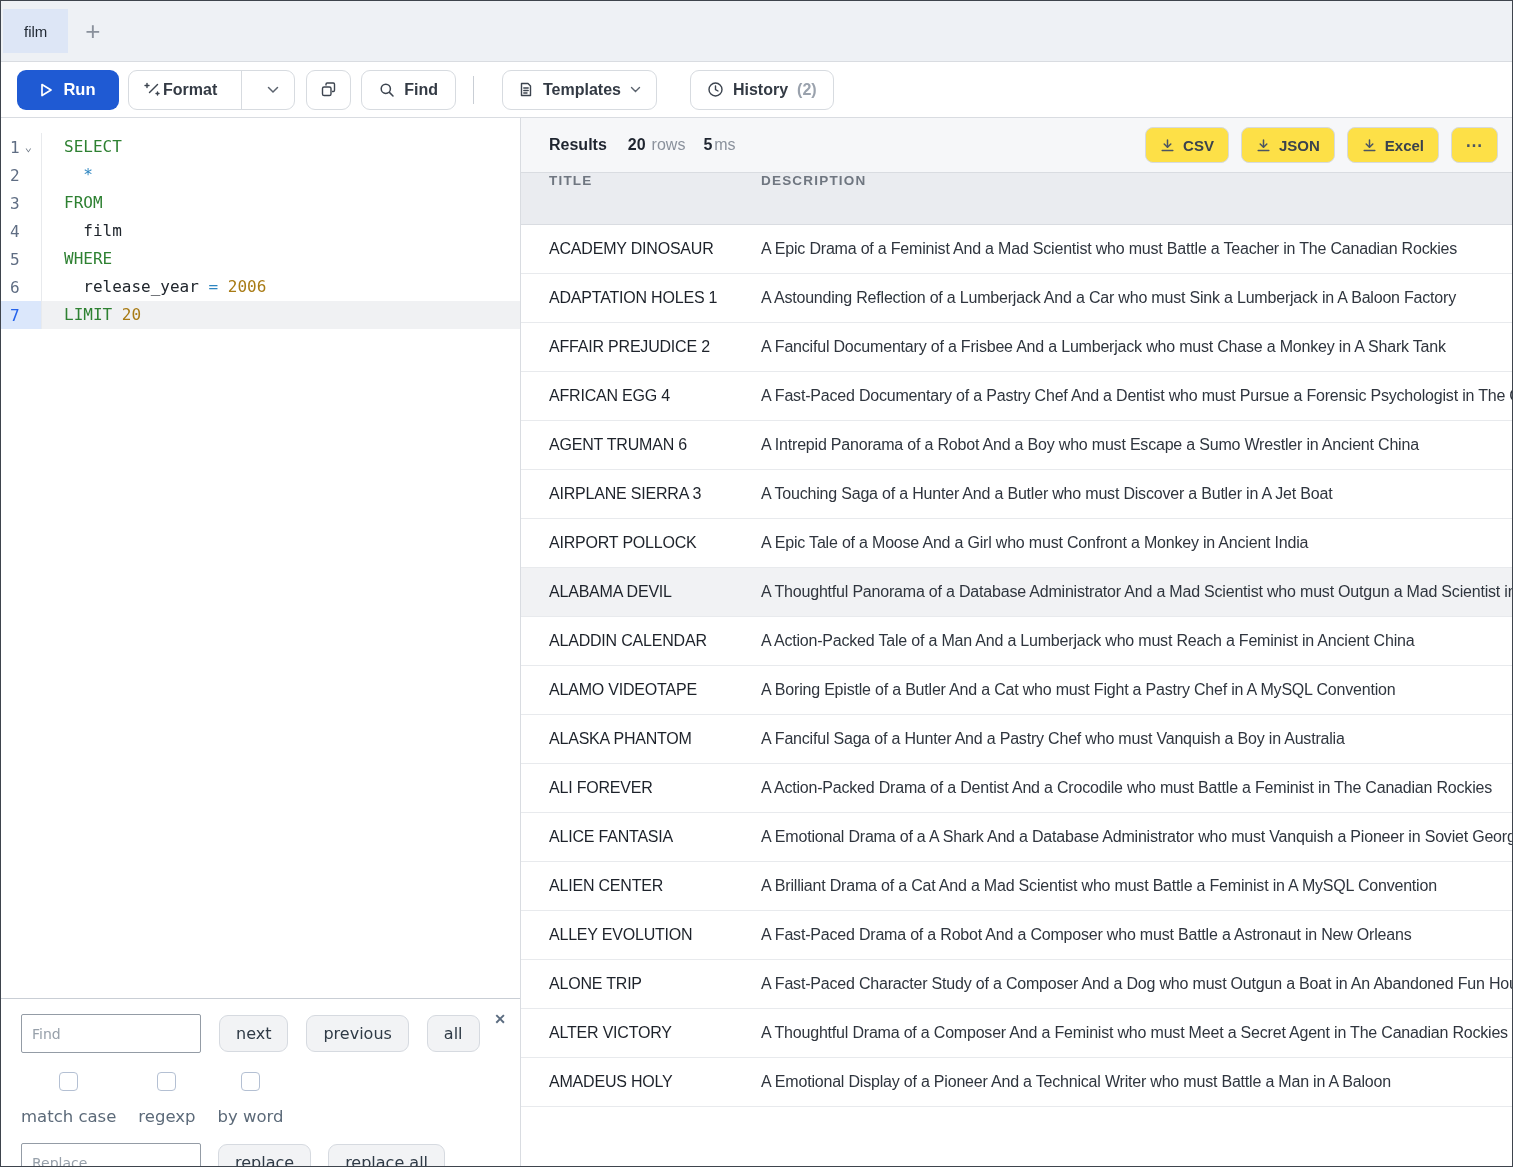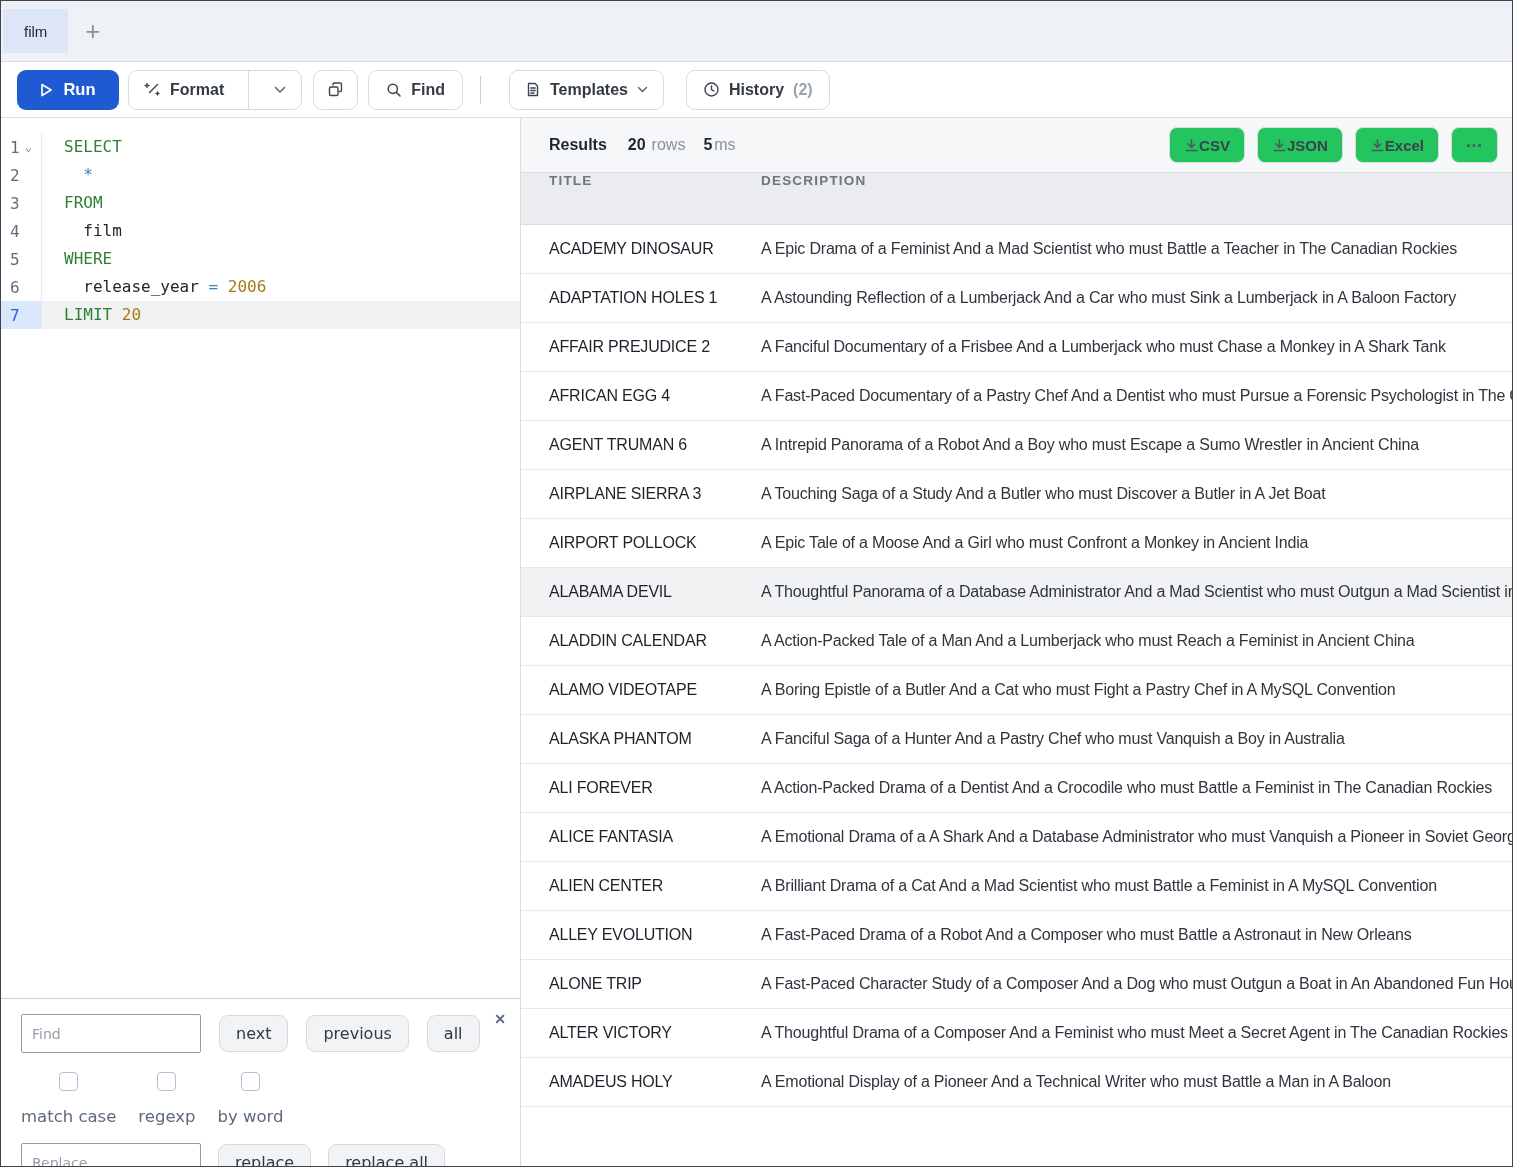--- a/index.html
+++ b/index.html
@@ -39,28 +39,28 @@
     display:flex; align-items:center; gap:9px;
     font-family:inherit; font-size:16px; font-weight:600; color:#333a44;
     cursor:pointer;
   }
   .btn-run{
     width:102px; height:40px; background:#1f5ad3; border:none; border-radius:9px;
     display:flex; align-items:center; justify-content:center; gap:10px;
     color:#fff; font-size:16.5px; font-weight:700; font-family:inherit; cursor:pointer;
   }
   .fmt-group{ display:flex; align-items:stretch; margin-left:9px; padding:0; overflow:hidden; }
-  .fmt-main{ display:flex; align-items:center; gap:9px; padding:0 15px; }
+  .fmt-main{ display:flex; align-items:center; gap:2px; padding:0 15px; }
   .fmt-div{ width:1px; background:#d7dbe0; }
   .fmt-chev{ width:43px; display:flex; align-items:center; justify-content:center; cursor:pointer; }
   .btn-copy{ width:45px; justify-content:center; margin-left:11px; }
   .btn-find{ padding:0 17px; margin-left:10px; }
   .tb-sep{ width:1px; height:28px; background:#c9ced5; margin-left:17px; }
   .btn-templates{ padding:0 15px; margin-left:28px; }
-  .btn-history{ padding:0 16px; margin-left:22px; }
+  .btn-history{ padding:0 16px; margin-left:33px; }
   .hist-count{ color:#9aa2ad; font-weight:600; }
   .icon{ display:inline-flex; }
 
   
   .main{ flex:1; display:flex; min-height:0; }
 
   
   .editor-pane{ width:520px; flex:0 0 520px; border-right:1px solid #d9dce1;
     position:relative; background:#fff; }
   .editor{ display:flex; padding-top:15px; }
@@ -114,22 +114,22 @@
   .results{ flex:1; display:flex; flex-direction:column; min-width:0; overflow:hidden; background:#fff; }
   .res-info{
     height:55px; flex:0 0 55px; background:#f6f7f9; border-bottom:1px solid #d9dce1;
     display:flex; align-items:center; padding:0 14px 0 28px;
   }
   .res-info .strong{ font-size:16px; font-weight:600; color:#1f2530; }
   .res-info .dim{ font-size:16px; color:#8a919c; }
   .sp-l{ margin-left:21px; } .sp-s{ margin-left:6px; } .sp-m{ margin-left:18px; } .sp-xs{ margin-left:2px; }
   .export-group{ margin-left:auto; display:flex; gap:12px; }
   .btn-export{
-    height:36px; padding:10px 14px; background:#22c55e; border:1px solid #d6dade; border-radius:8px;
-    display:flex; align-items:center; gap:0;
+    height:36px; padding:10px 14px; background:#fde047; border:1px solid #d6dade; border-radius:8px;
+    display:flex; align-items:center; gap:8px;
     font-family:inherit; font-size:15px; font-weight:600; color:#3a424d; cursor:pointer;
   }
   .btn-more{ width:47px; justify-content:center; font-size:17px; color:#4b5563; letter-spacing:1px; }
 
   .thead{
     height:52px; flex:0 0 52px; background:#eaecf0; border-bottom:1px solid #d9dce1;
     display:flex; align-items:flex-start;
   }
   .th{
     font-size:13.5px; font-weight:600; letter-spacing:1.2px; color:#6f7680;
@@ -374,21 +374,21 @@
           <div class="trow">
             <div class="tcell title">AFRICAN EGG 4</div>
             <div class="tcell desc">A Fast-Paced Documentary of a Pastry Chef And a Dentist who must Pursue a Forensic Psychologist in The Gulf of Mexico</div>
           </div>
           <div class="trow">
             <div class="tcell title">AGENT TRUMAN 6</div>
             <div class="tcell desc">A Intrepid Panorama of a Robot And a Boy who must Escape a Sumo Wrestler in Ancient China</div>
           </div>
           <div class="trow">
             <div class="tcell title">AIRPLANE SIERRA 3</div>
-            <div class="tcell desc">A Touching Saga of a Study And a Butler who must Discover a Butler in A Jet Boat</div>
+            <div class="tcell desc">A Touching Saga of a Hunter And a Butler who must Discover a Butler in A Jet Boat</div>
           </div>
           <div class="trow">
             <div class="tcell title">AIRPORT POLLOCK</div>
             <div class="tcell desc">A Epic Tale of a Moose And a Girl who must Confront a Monkey in Ancient India</div>
           </div>
           <div class="trow hl">
             <div class="tcell title">ALABAMA DEVIL</div>
             <div class="tcell desc">A Thoughtful Panorama of a Database Administrator And a Mad Scientist who must Outgun a Mad Scientist in A Jet Boat</div>
           </div>
           <div class="trow">

